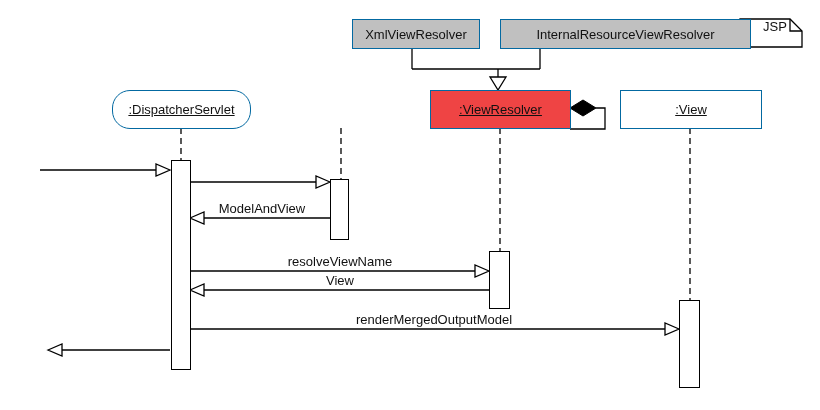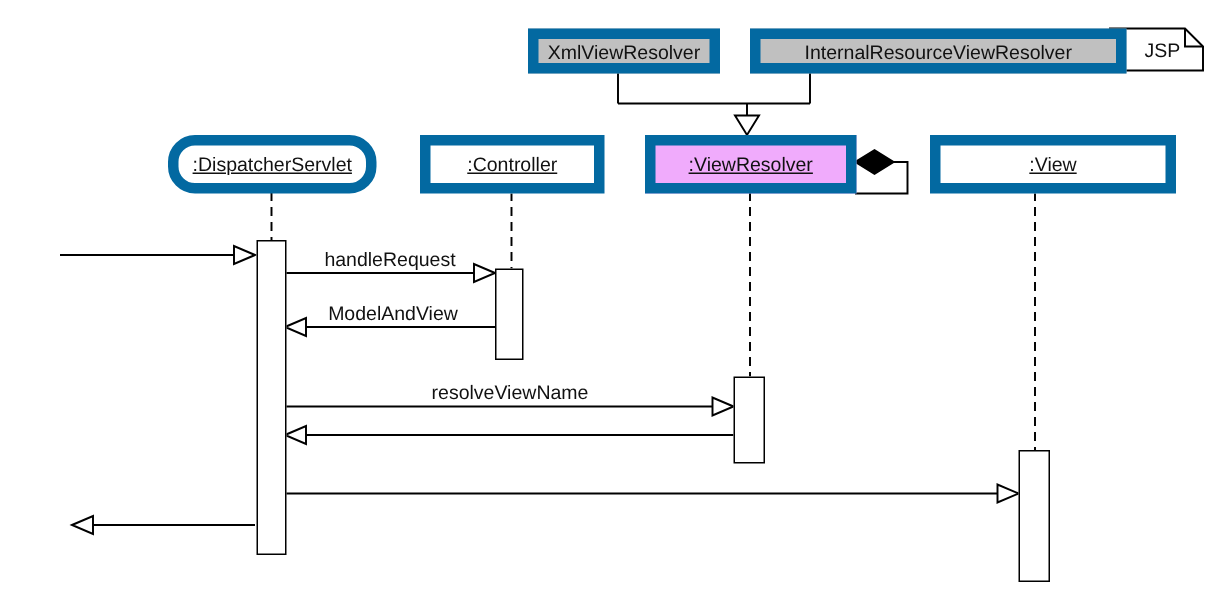--- a/index.html
+++ b/index.html
@@ -2,37 +2,37 @@
 <html><head>
 <meta charset="utf-8">
 <style>
   html,body{margin:0;padding:0;background:#ffffff;}
   #canvas{
     position:relative;width:820px;height:410px;background:#ffffff;
     font-family:"Liberation Sans", sans-serif;color:#111;overflow:hidden;
   }
   #wires{position:absolute;left:0;top:0;z-index:0;}
   .box{
-    position:absolute;box-sizing:border-box;border:7px solid #0369a1;
+    position:absolute;box-sizing:border-box;border:1px solid #0369a1;
     display:flex;align-items:center;justify-content:center;
     font-size:13px;background:#fff;z-index:2;white-space:nowrap;
   }
   .box.gray{background:#c0c0c0;}
   .box.header span{text-decoration:underline;}
   .actbar{
     position:absolute;box-sizing:border-box;border:1px solid #000;
     background:#fff;z-index:1;
   }
   .msg-label{
     position:absolute;font-size:13px;text-align:center;z-index:2;
     white-space:nowrap;line-height:15px;
   }
   .note-label{
     position:absolute;font-size:13px;z-index:2;display:flex;
-    align-items:center;justify-content:flex-start;padding-left:23px;
+    justify-content:flex-start;padding-left:23px;
   }
 </style>
 </head>
 <body>
 
 <div id="canvas">
 
   <svg id="wires" width="820" height="410" viewBox="0 0 820 410">
 
     <line x1="181" y1="128" x2="181" y2="160" stroke="#000" stroke-width="1.3" stroke-dasharray="6,4"></line>
@@ -82,32 +82,30 @@
   <div class="box gray" style="left: 500px; top: 19px; width: 251px; height: 30px; background: rgb(192, 192, 192);">
     <span>InternalResourceViewResolver</span>
   </div>
   <div class="note-label" style="left:740px;top:19px;width:50px;height:28px;">
     <span>JSP</span>
   </div>
 
   <div class="box header" style="left:112px;top:90px;width:139px;height:39px;border-radius:18px;">
     <span>:DispatcherServlet</span>
   </div>
-  <div class="box header" style="left:280px;top:90px;width:123px;height:39px;">
-    <span>:Controller</span>
-  </div>
-  <div class="box header gray" style="left: 430px; top: 90px; width: 141px; height: 39px; background: #f0abfc; text-align: center;">
+  <div class="box header gray" style="left: 430px; top: 90px; width: 141px; height: 39px; background: #ef4444; text-align: center;">
     <span>:ViewResolver</span>
   </div>
-  <div class="box header" style="left:620px;top:90px;width:164px;height:39px;">
+  <div class="box header" style="left:620px;top:90px;width:142px;height:39px;">
     <span>:View</span>
   </div>
 
   <div class="actbar" style="left:171px;top:160px;width:20px;height:210px;"></div>
   <div class="actbar" style="left:330px;top:179px;width:19px;height:61px;"></div>
   <div class="actbar" style="left:489px;top:251px;width:21px;height:58px;"></div>
   <div class="actbar" style="left:679px;top:300px;width:21px;height:88px;"></div>
 
-  <div class="msg-label" style="left:200px;top:165px;width:120px;">handleRequest</div>
   <div class="msg-label" style="left:270px;top:254px;width:140px;">resolveViewName</div>
   <div class="msg-label" style="left:200px;top:201px;width:124px;">ModelAndView</div>
+  <div class="msg-label" style="left:290px;top:273px;width:100px;">View</div>
+  <div class="msg-label" style="left:334px;top:312px;width:200px;">renderMergedOutputModel</div>
 
 </div>
 
 </body></html>

